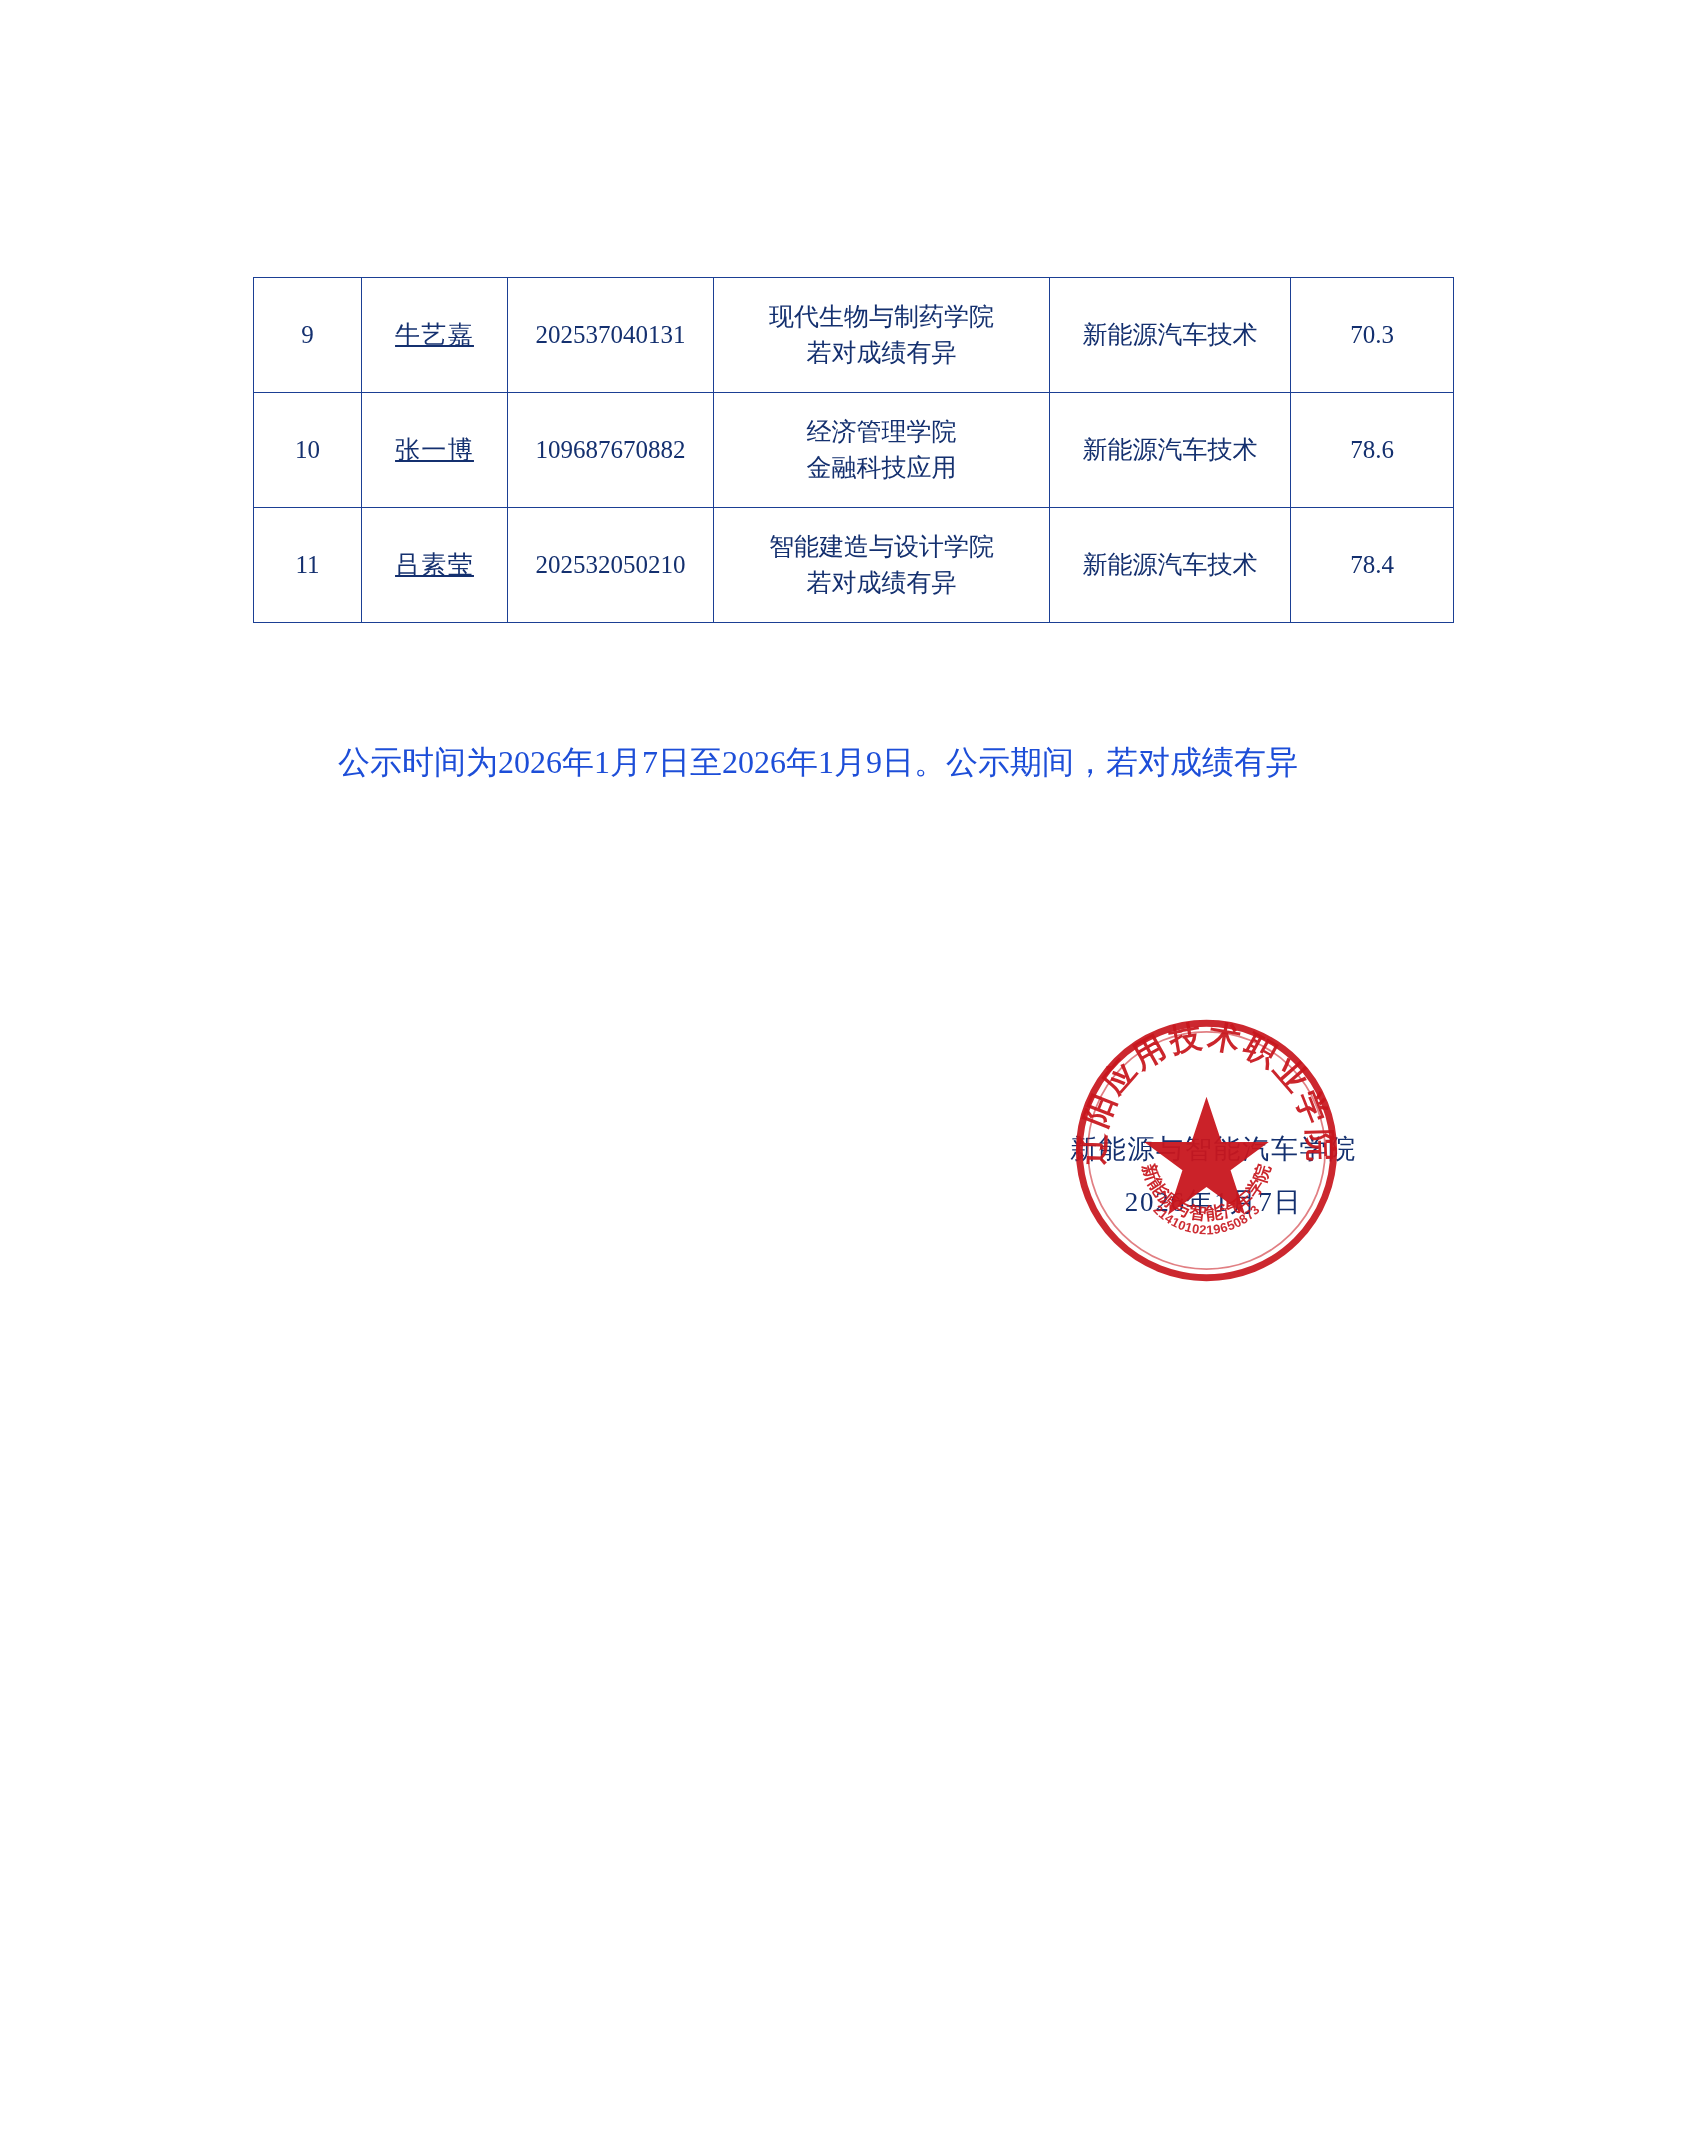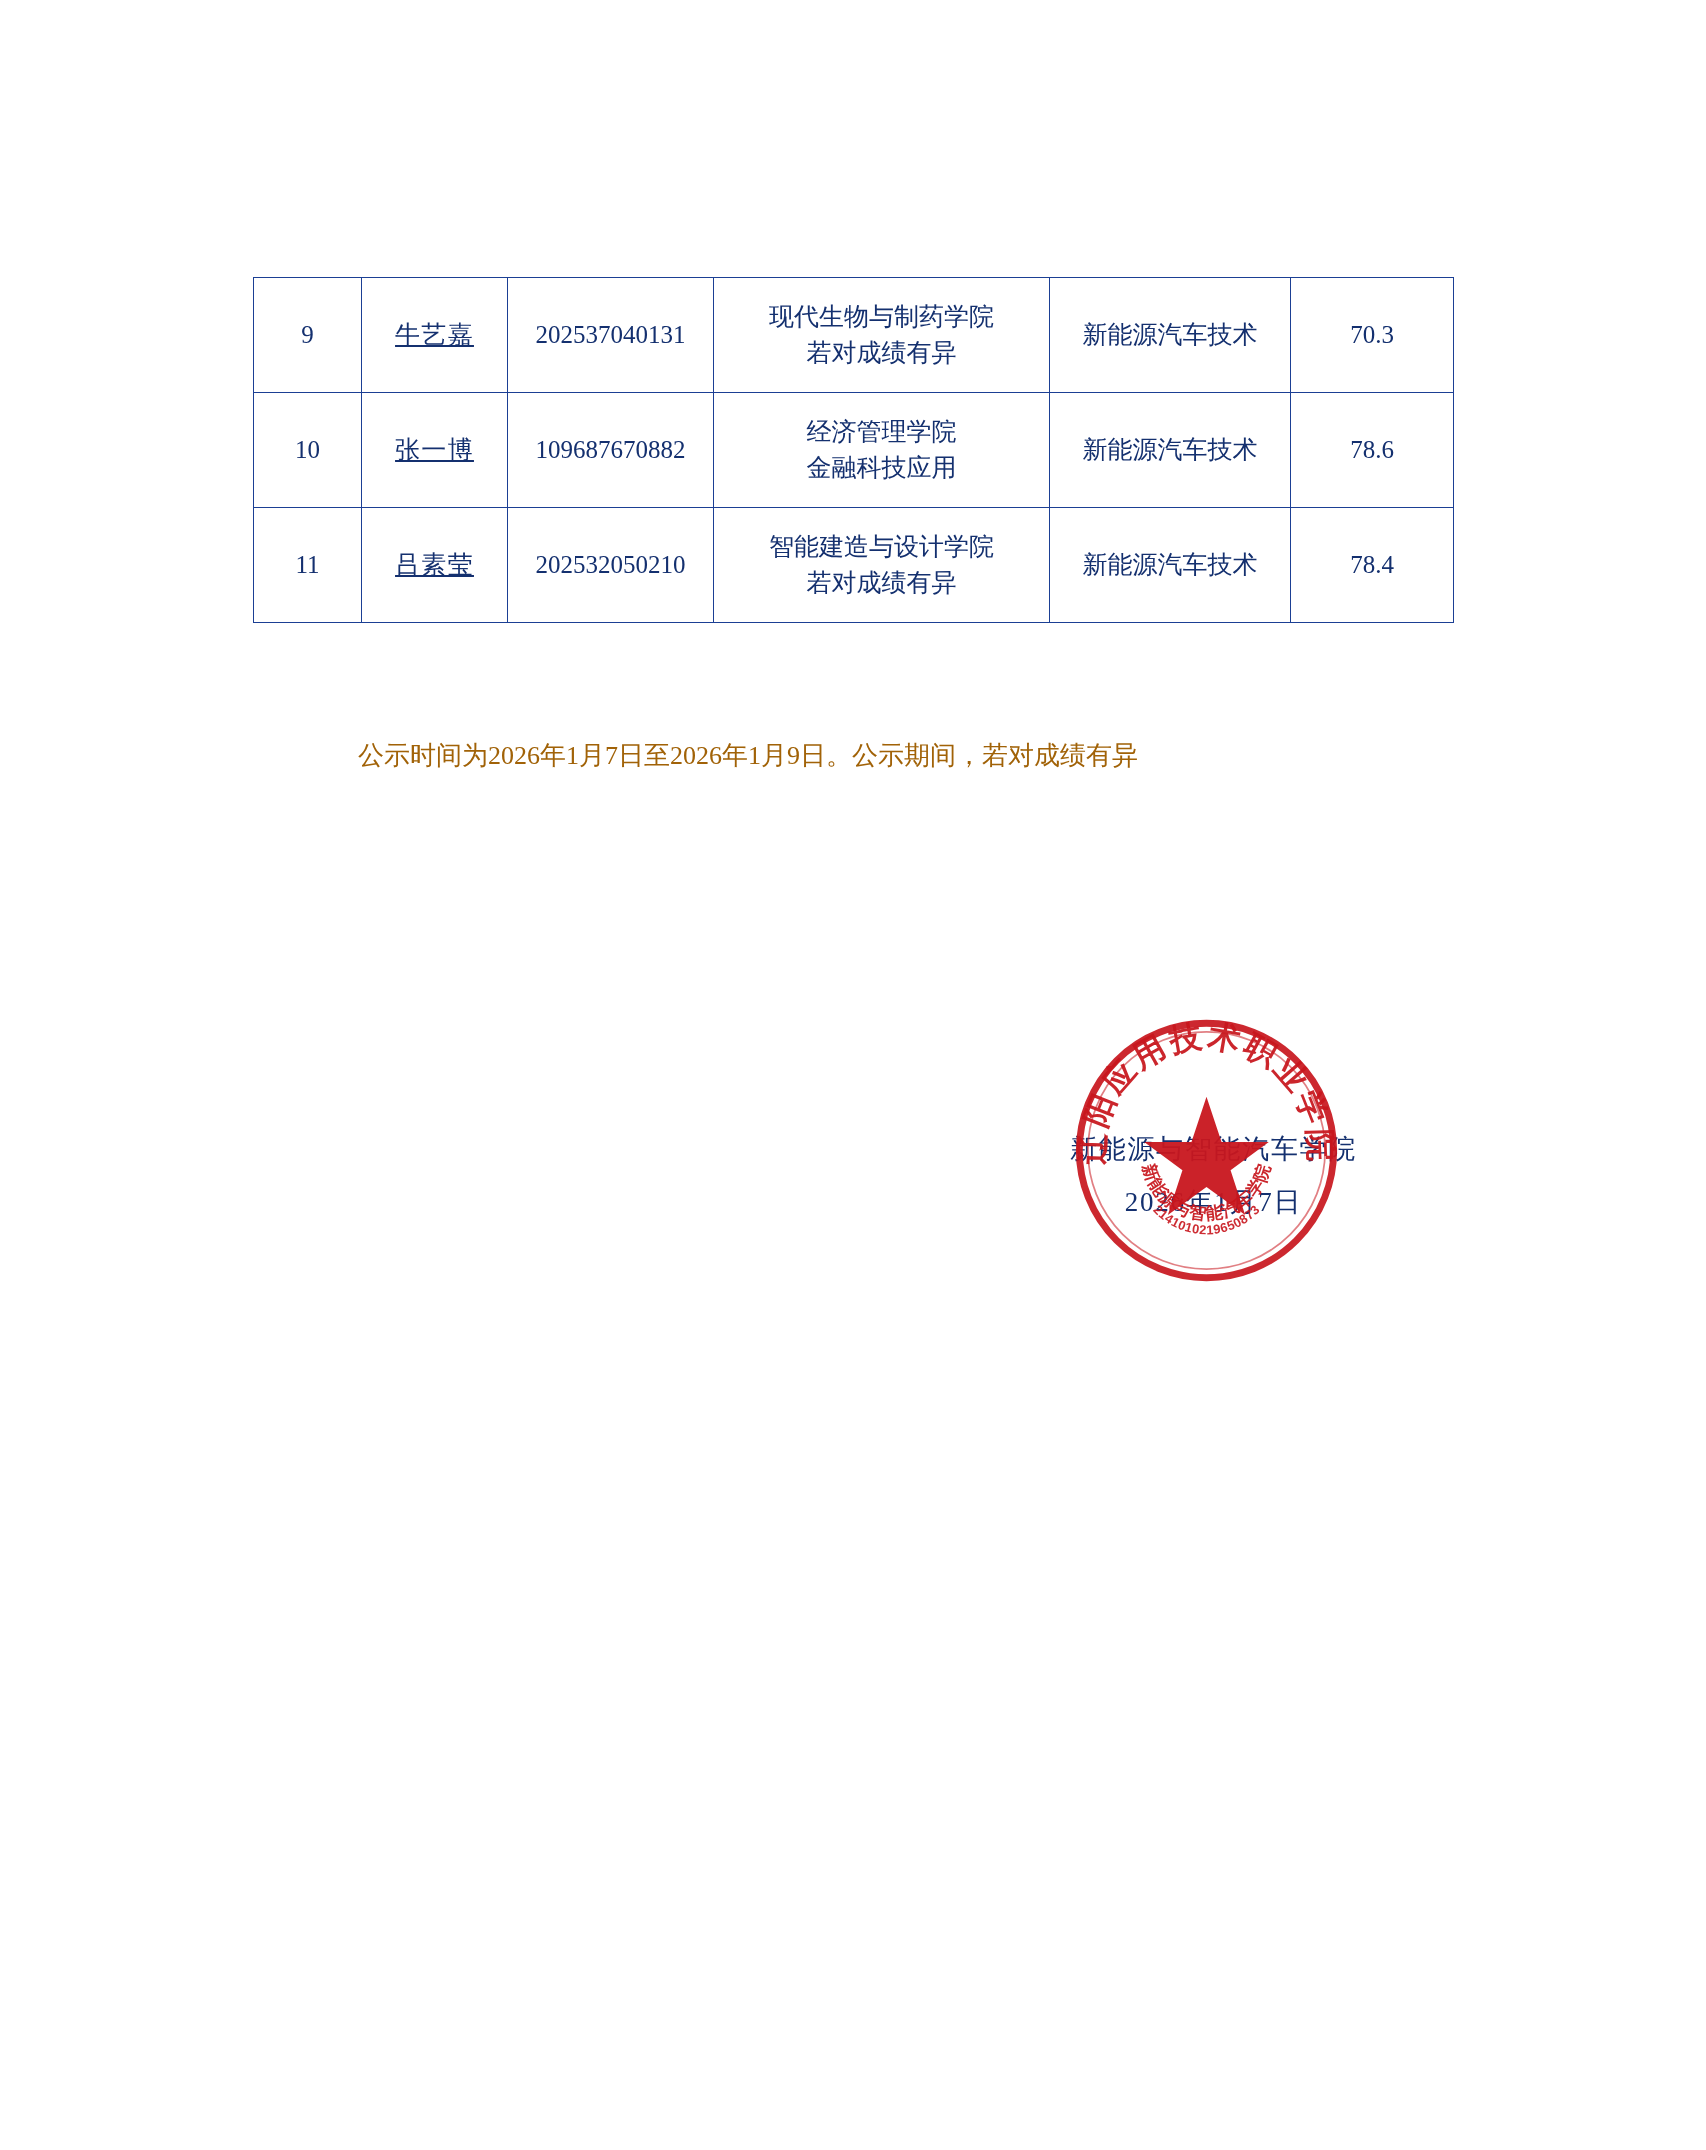--- a/index.html
+++ b/index.html
@@ -49,26 +49,26 @@
   col.c-major { width: 241px; }
   col.c-score { width: 163px; }
 
   td.idx, td.score { font-family: "Liberation Serif", "DejaVu Serif", serif; }
   td.name { letter-spacing: 1.3px; text-decoration: underline; }
   .dept-line1, .dept-line2 { display: block; }
 
   
   .notice {
     position: absolute;
-    left: 302px;
+    left: 282px;
     top: 731px;
     width: 1127px;
-    font-size: 26px;
+    font-size: 32px;
     line-height: 1.95;
-    color: #a16207;
+    color: #1d4ed8;
     text-align: justify;
   }
   .notice p {
     margin: 0;
   }
   .notice p.first { text-indent: 56px; }
 
   
   .sign {
     position: absolute;

